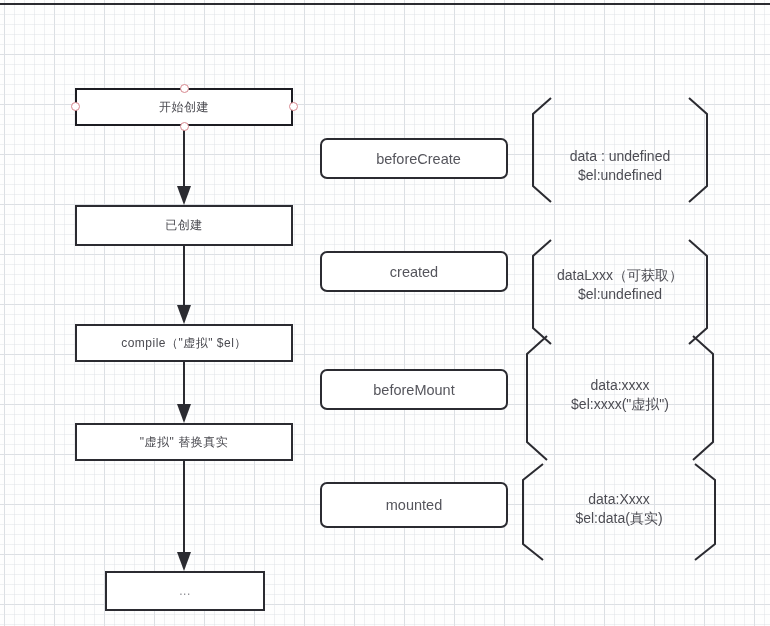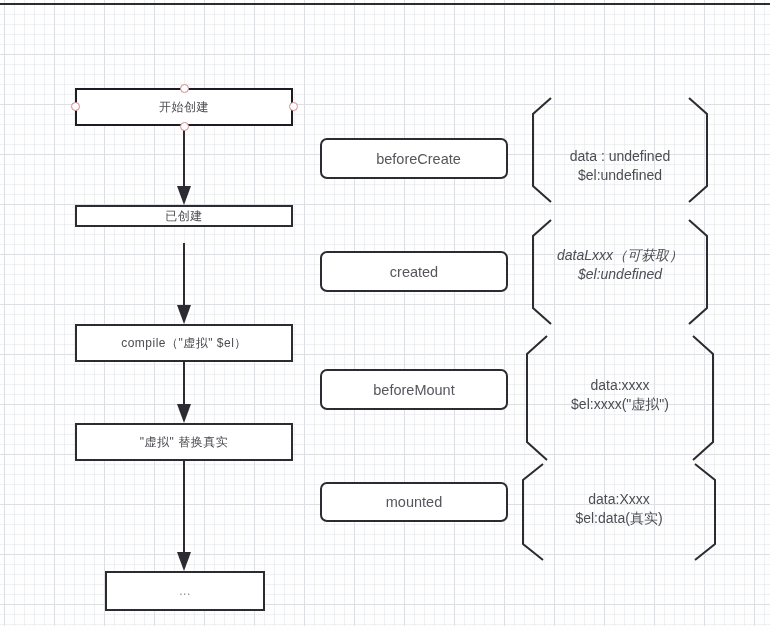--- a/index.html
+++ b/index.html
@@ -129,53 +129,53 @@
     <polygon points="20,61 13,42 27,42" fill="#2b2b31"></polygon>
   </svg>
 
   <svg class="connector" style="left:164px; top:461px; width:40px; height:111px;">
     <line x1="20" y1="0" x2="20" y2="97" stroke="#2b2b31" stroke-width="2"></line>
     <polygon points="20,110 13,91 27,91" fill="#2b2b31"></polygon>
   </svg>
 
   <div class="node selected" style="left:75px; top:88px; width:218px; height:38px;">开始创建</div>
 
-  <div class="node" style="left:75px; top:205px; width:218px; height:22px;">已创建</div>
+  <div class="node" style="left:75px; top:205px; width:218px; height:41px;">已创建</div>
 
   <div class="node" style="left:75px; top:324px; width:218px; height:38px;">compile（"虚拟" $el）</div>
 
   <div class="node" style="left:75px; top:423px; width:218px; height:38px;">"虚拟" 替换真实</div>
 
   <div class="node" style="left:105px; top:571px; width:160px; height:40px; font-size:12px; color:#8a8a90;">...</div>
 
   <div class="handle" style="left:184px; top:88px;"></div>
   <div class="handle" style="left:75px;  top:106px;"></div>
   <div class="handle" style="left:293px; top:106px;"></div>
   <div class="handle" style="left:184px; top:126px;"></div>
 
   <div class="hook" style="left:320px; top:138px; width:188px; height:41px;padding-left:9px;">beforeCreate</div>
 
   <div class="hook" style="left:320px; top:251px; width:188px; height:41px;">created</div>
 
   <div class="hook" style="left:320px; top:369px; width:188px; height:41px;">beforeMount</div>
 
-  <div class="hook" style="left:320px; top:482px; width:188px; height:40px;">mounted</div>
+  <div class="hook" style="left:320px; top:482px; width:188px; height:46px;">mounted</div>
 
   <div class="bracket-group" style="left:527px; top:98px; width:186px; height:104px;">
     <svg width="186" height="104">
       <polyline points="24,0 6,16 6,88 24,104" fill="none" stroke="#2b2b31" stroke-width="2" stroke-linejoin="miter" stroke-linecap="butt"></polyline>
       <polyline points="162,0 180,16 180,88 162,104" fill="none" stroke="#2b2b31" stroke-width="2" stroke-linejoin="miter" stroke-linecap="butt"></polyline>
     </svg>
     <div class="annot-text" style="top:33px;margin-top:16px;">
       <span>data : undefined</span>
       <span class="l2">$el:undefined</span>
     </div>
   </div>
 
-  <div class="bracket-group" style="left:527px; top:220px; width:186px; height:104px;font-style:italic;">
+  <div class="bracket-group" style="left:527px; top:240px; width:186px; height:104px;">
     <svg width="186" height="104">
       <polyline points="24,0 6,16 6,88 24,104" fill="none" stroke="#2b2b31" stroke-width="2" stroke-linejoin="miter" stroke-linecap="butt"></polyline>
       <polyline points="162,0 180,16 180,88 162,104" fill="none" stroke="#2b2b31" stroke-width="2" stroke-linejoin="miter" stroke-linecap="butt"></polyline>
     </svg>
     <div class="annot-text" style="top:26px;">
       <span>dataLxxx（可获取）</span>
       <span class="l2">$el:undefined</span>
     </div>
   </div>
 

